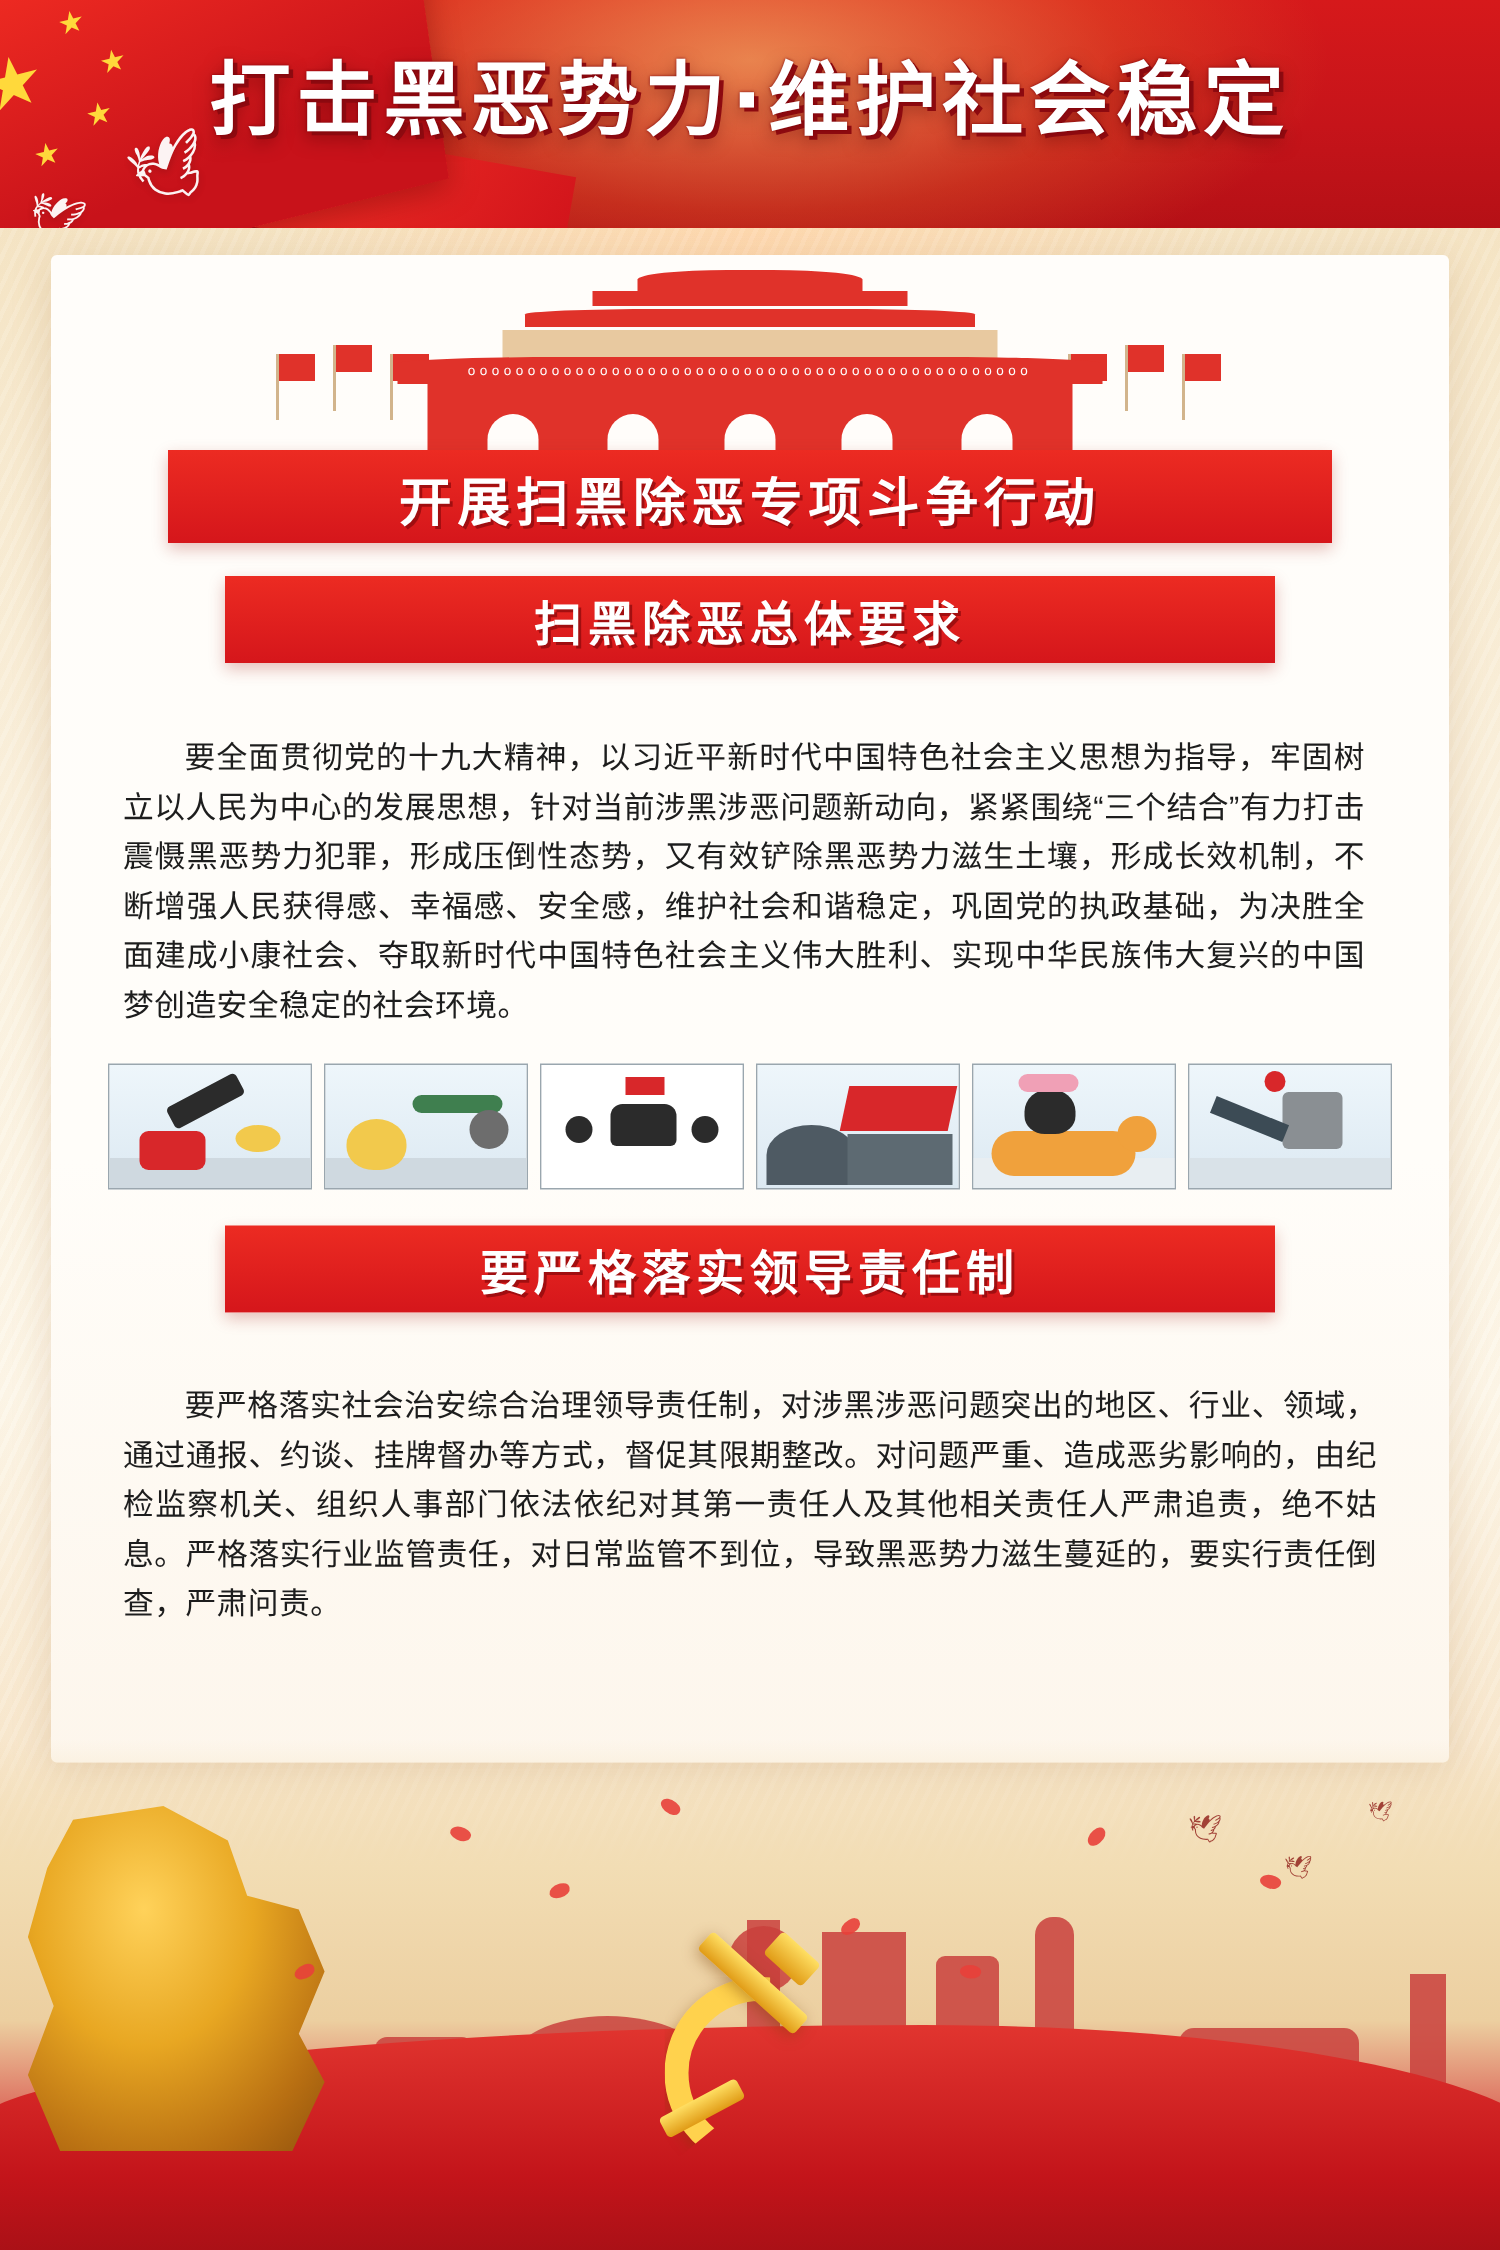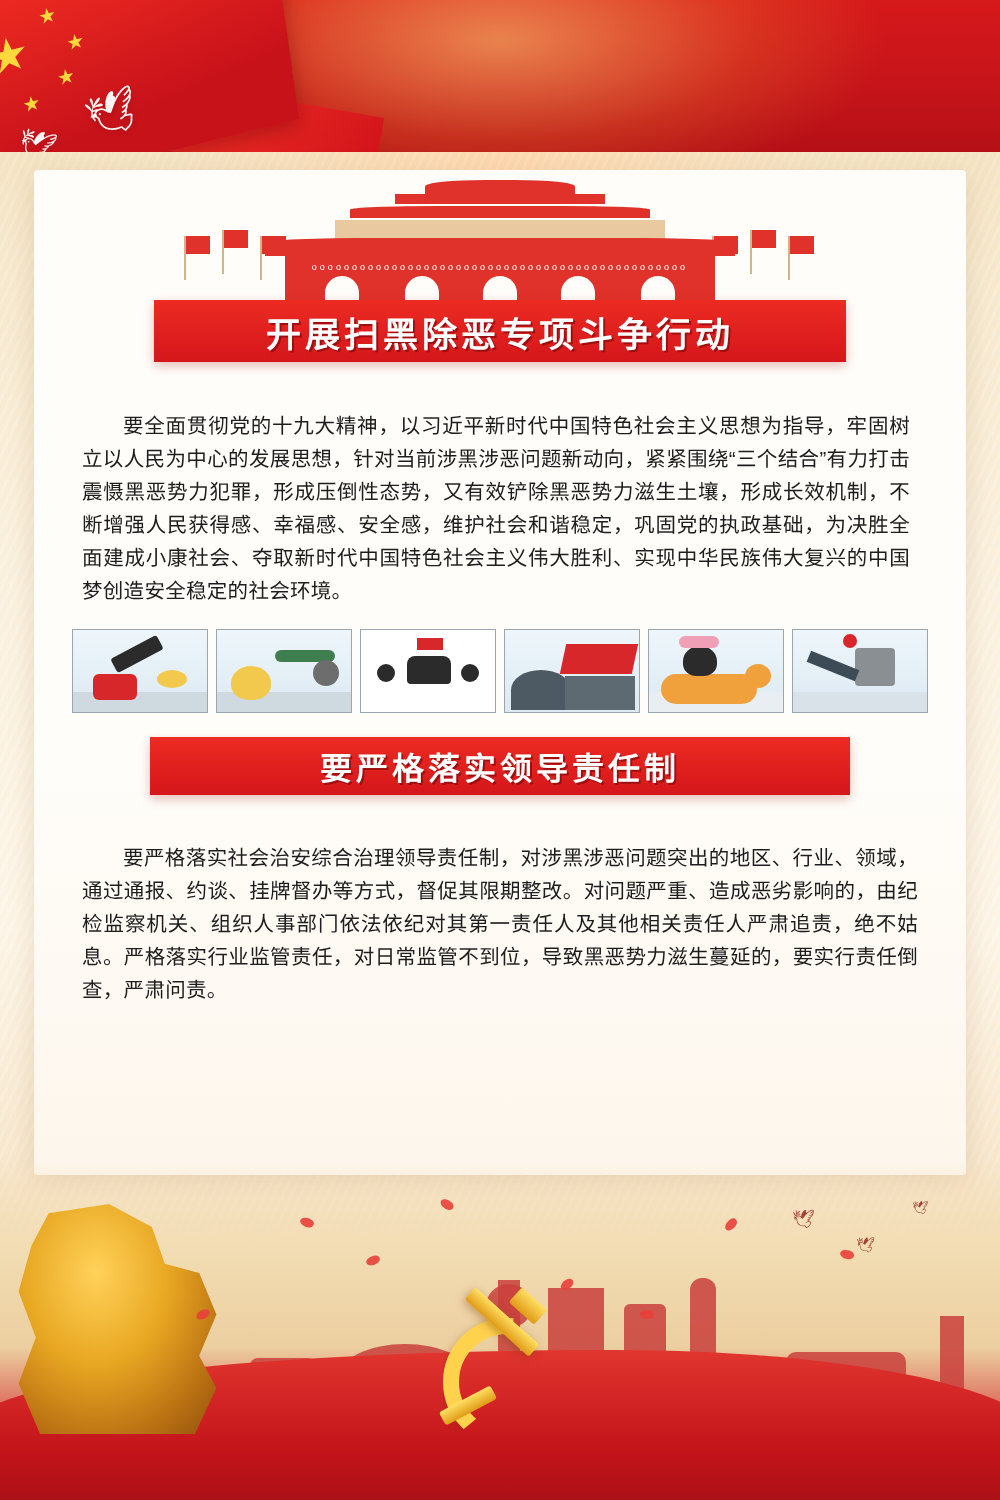--- a/index.html
+++ b/index.html
@@ -96,34 +96,34 @@
     width:430px;height:56px;background:#e0322a;
   }
   .tm-wall .arch{
     position:absolute;bottom:0;width:34px;height:36px;border-radius:17px 17px 0 0;background:#fffdfa;
   }
   .tm-base{
     position:absolute;left:50%;transform:translateX(-50%);top:142px;
     width:560px;height:16px;background:#e0322a;
   }
   .dots{
-    position:absolute;left:50%;transform:translateX(-50%);top:92px;
+    position:absolute;left:50%;transform:translateX(-50%);top:72px;
     width:430px;text-align:center;color:#fff;font-size:9px;letter-spacing:3px;
   }
   .flags-row{position:absolute;top:60px;width:100%;height:60px;}
   .mini-flag{
     position:absolute;width:26px;height:18px;background:#e0322a;
   }
   .mini-flag::after{
     content:"";position:absolute;left:0;top:0;width:2px;height:44px;background:#d2b48c;
   }
 
   
   .ribbon{
-    position:relative;height:62px;margin:0 auto;width:692px;
+    position:relative;height:62px;margin:0 auto;width:776px;
     background:linear-gradient(180deg,#ec2b22 0%,#d5161b 100%);
     box-shadow:0 4px 10px rgba(160,30,20,.28);
     display:flex;align-items:center;justify-content:center;
   }
   .ribbon .txt{
     color:#fff;font-size:35px;font-weight:bold;letter-spacing:4px;
     text-shadow:2px 2px 0 rgba(140,10,12,.75);
     font-family:"DejaVu Sans","Liberation Sans",sans-serif;
   }
   .ribbon::before,.ribbon::after{
@@ -208,20 +208,21 @@
   <div class="header">
     <div class="glow"></div>
     <div class="flag-stripe"></div>
     <div class="flag">
       <span class="star s1">★</span>
       <span class="star s2">★</span>
       <span class="star s3">★</span>
       <span class="star s4">★</span>
       <span class="star s5">★</span>
     </div>
+    <h1>打击黑恶势力·维护社会稳定</h1>
     <span class="dove d1">🕊</span>
     <span class="dove d2">🕊</span>
   </div>
 
   <div class="card">
 
     <div class="tiananmen">
       <div class="flags-row">
         <div class="mini-flag" style="left:150px;top:6px"></div>
         <div class="mini-flag" style="left:188px;top:0px"></div>
@@ -248,20 +249,25 @@
       <div class="tm-base"></div>
     </div>
 
     <div class="ribbon-wrap" style="margin-top:130px;">
       <div class="ribbon">
         <span class="txt">开展扫黑除恶专项斗争行动</span>
       </div>
     </div>
 
 
+    <div class="ribbon-wrap" style="margin-top:22px;">
+      <div class="ribbon slim">
+        <span class="txt">扫黑除恶总体要求</span>
+      </div>
+    </div>
 
     <div style="padding:26px 56px 0 48px;">
       <p class="para indent">要全面贯彻党的十九大精神，以习近平新时代中国特色社会主义思想为指导，牢固树立以人民为中心的发展思想，针对当前涉黑涉恶问题新动向，紧紧围绕“三个结合”有力打击震慑黑恶势力犯罪，形成压倒性态势，又有效铲除黑恶势力滋生土壤，形成长效机制，不断增强人民获得感、幸福感、安全感，维护社会和谐稳定，巩固党的执政基础，为决胜全面建成小康社会、夺取新时代中国特色社会主义伟大胜利、实现中华民族伟大复兴的中国梦创造安全稳定的社会环境。</p>
     </div>
 
     <div class="strip" style="margin-top:22px;">
       <div class="cell">
         <div class="sky"></div>
           <div class="ground"></div>
         <div class="blackblob" style="left:38px;top:16px;width:52px;height:16px;transform:rotate(-28deg);border-radius:3px;"></div>

